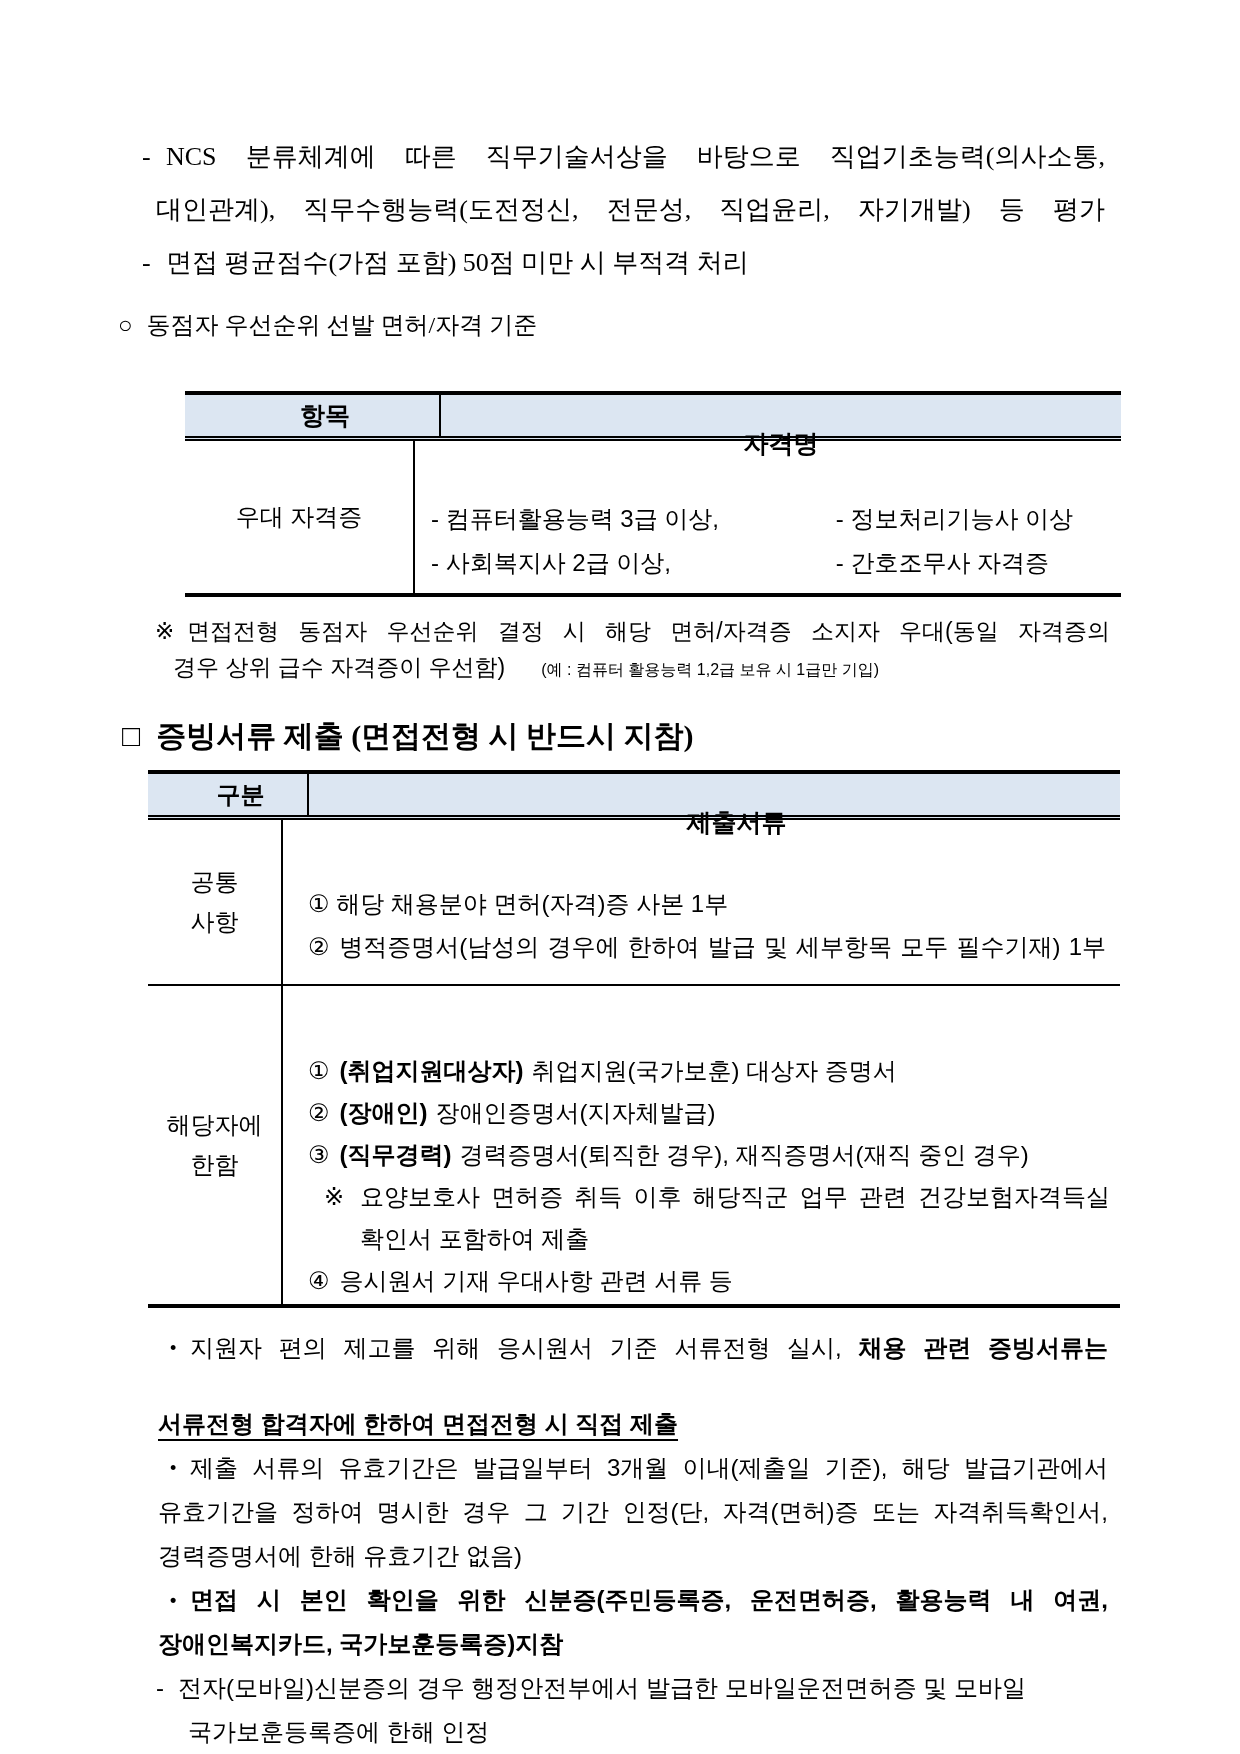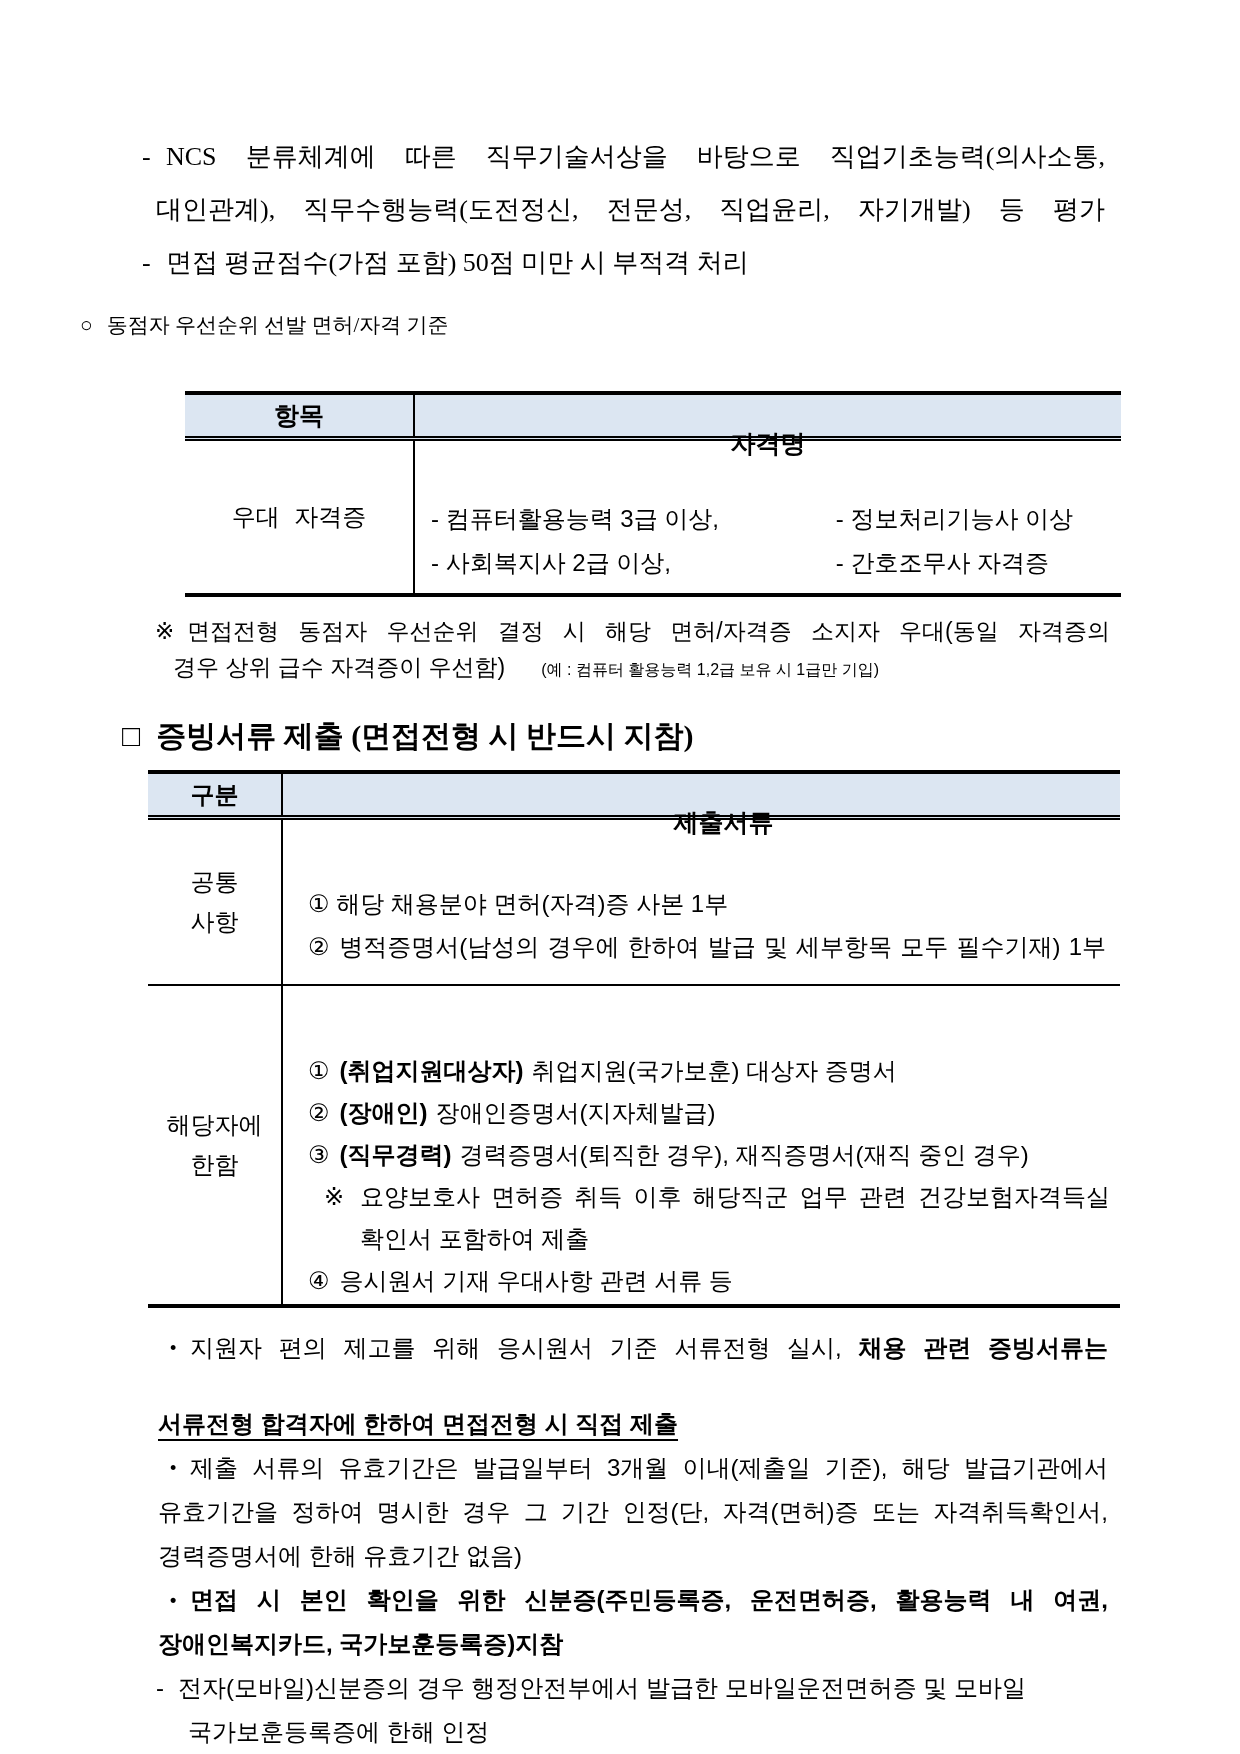--- a/index.html
+++ b/index.html
@@ -17,41 +17,41 @@
   .u { text-decoration:underline; text-underline-offset:7px; text-decoration-thickness:2px;margin-top:32px; }
 
   
   #intro { margin:130px 135px 0 140px; font-size:26px; }
   #intro .iline { line-height:53px; position:relative; }
   #intro .hang { padding-left:26px; }
   #intro .hang .mk { position:absolute; left:2px; }
   #intro .cont { padding-left:16px; }
 
   
-  #sec1h { margin:10px 135px 0 80px; font-size:21px; line-height:52px; }
+  #sec1h { margin:10px 135px 0 118px; font-size:24px; line-height:52px; }
   #sec1h .mk { margin-right:14px; }
   #sec2h { margin:22px 135px 0 122px; font-size:30px; line-height:52px; font-weight:bold; }
   #sec2h .mk { margin-right:16px; font-weight:normal; }
 
   
   .tbl { border-top:4px solid #000; border-bottom:4px solid #000; }
   .trow { display:flex; align-items:stretch; }
-  .thead { background:var(--table-header-bg,#dce6f2); border-bottom:5px double #000; }
+  .thead { background:var(--table-header-bg,#dce6f2); border-bottom:5px double #000;padding-left:26px; }
   .c1 { border-right:2px solid #000; display:flex; flex-direction:column; align-items:center; justify-content:center; text-align:center; }
   .c2 { flex:1;margin-top:48px; }
   .hcell { font-weight:bold; font-size:25px; }
 
   #tbl1 { margin-top:40px; margin-left:185px; width:936px; }
   #tbl1 .c1 { width:230px; }
   #tbl1 .thead .c1, #tbl1 .thead .c2 { justify-content:center; }
   #tbl1 .thead { }
   #tbl1 .hrow { height:46px; }
   #tbl1 .body-row { }
   #tbl1 .c2.items { display:grid; grid-template-columns:59% 41%; padding:8px 4px 8px 16px; align-content:center; font-size:24px; line-height:44px; }
-  #tbl1 .body-row .c1 { font-size:24px;font-family:Liberation Mono, monospace; }
+  #tbl1 .body-row .c1 { font-size:24px; }
   #tbl1 .hrow .c1, #tbl1 .hrow .c2 { display:flex; align-items:center; justify-content:center; }
   #tbl1 .body-row { min-height:104px; }
 
   #tbl2 { margin-top:8px; margin-left:148px; width:972px; }
   #tbl2 .c1 { width:135px; }
   #tbl2 .hrow { height:46px;gap:44px; }
   #tbl2 .hrow .c1, #tbl2 .hrow .c2 { display:flex; align-items:center; justify-content:center; }
   #tbl2 .r1 { border-bottom:2px solid #000; }
   #tbl2 .r1 .c2 { padding:14px 14px 16px 25px; font-size:24px; line-height:43px; }
   #tbl2 .r2 .c2 { padding:16px 10px 2px 25px; font-size:24px; line-height:42px; }

